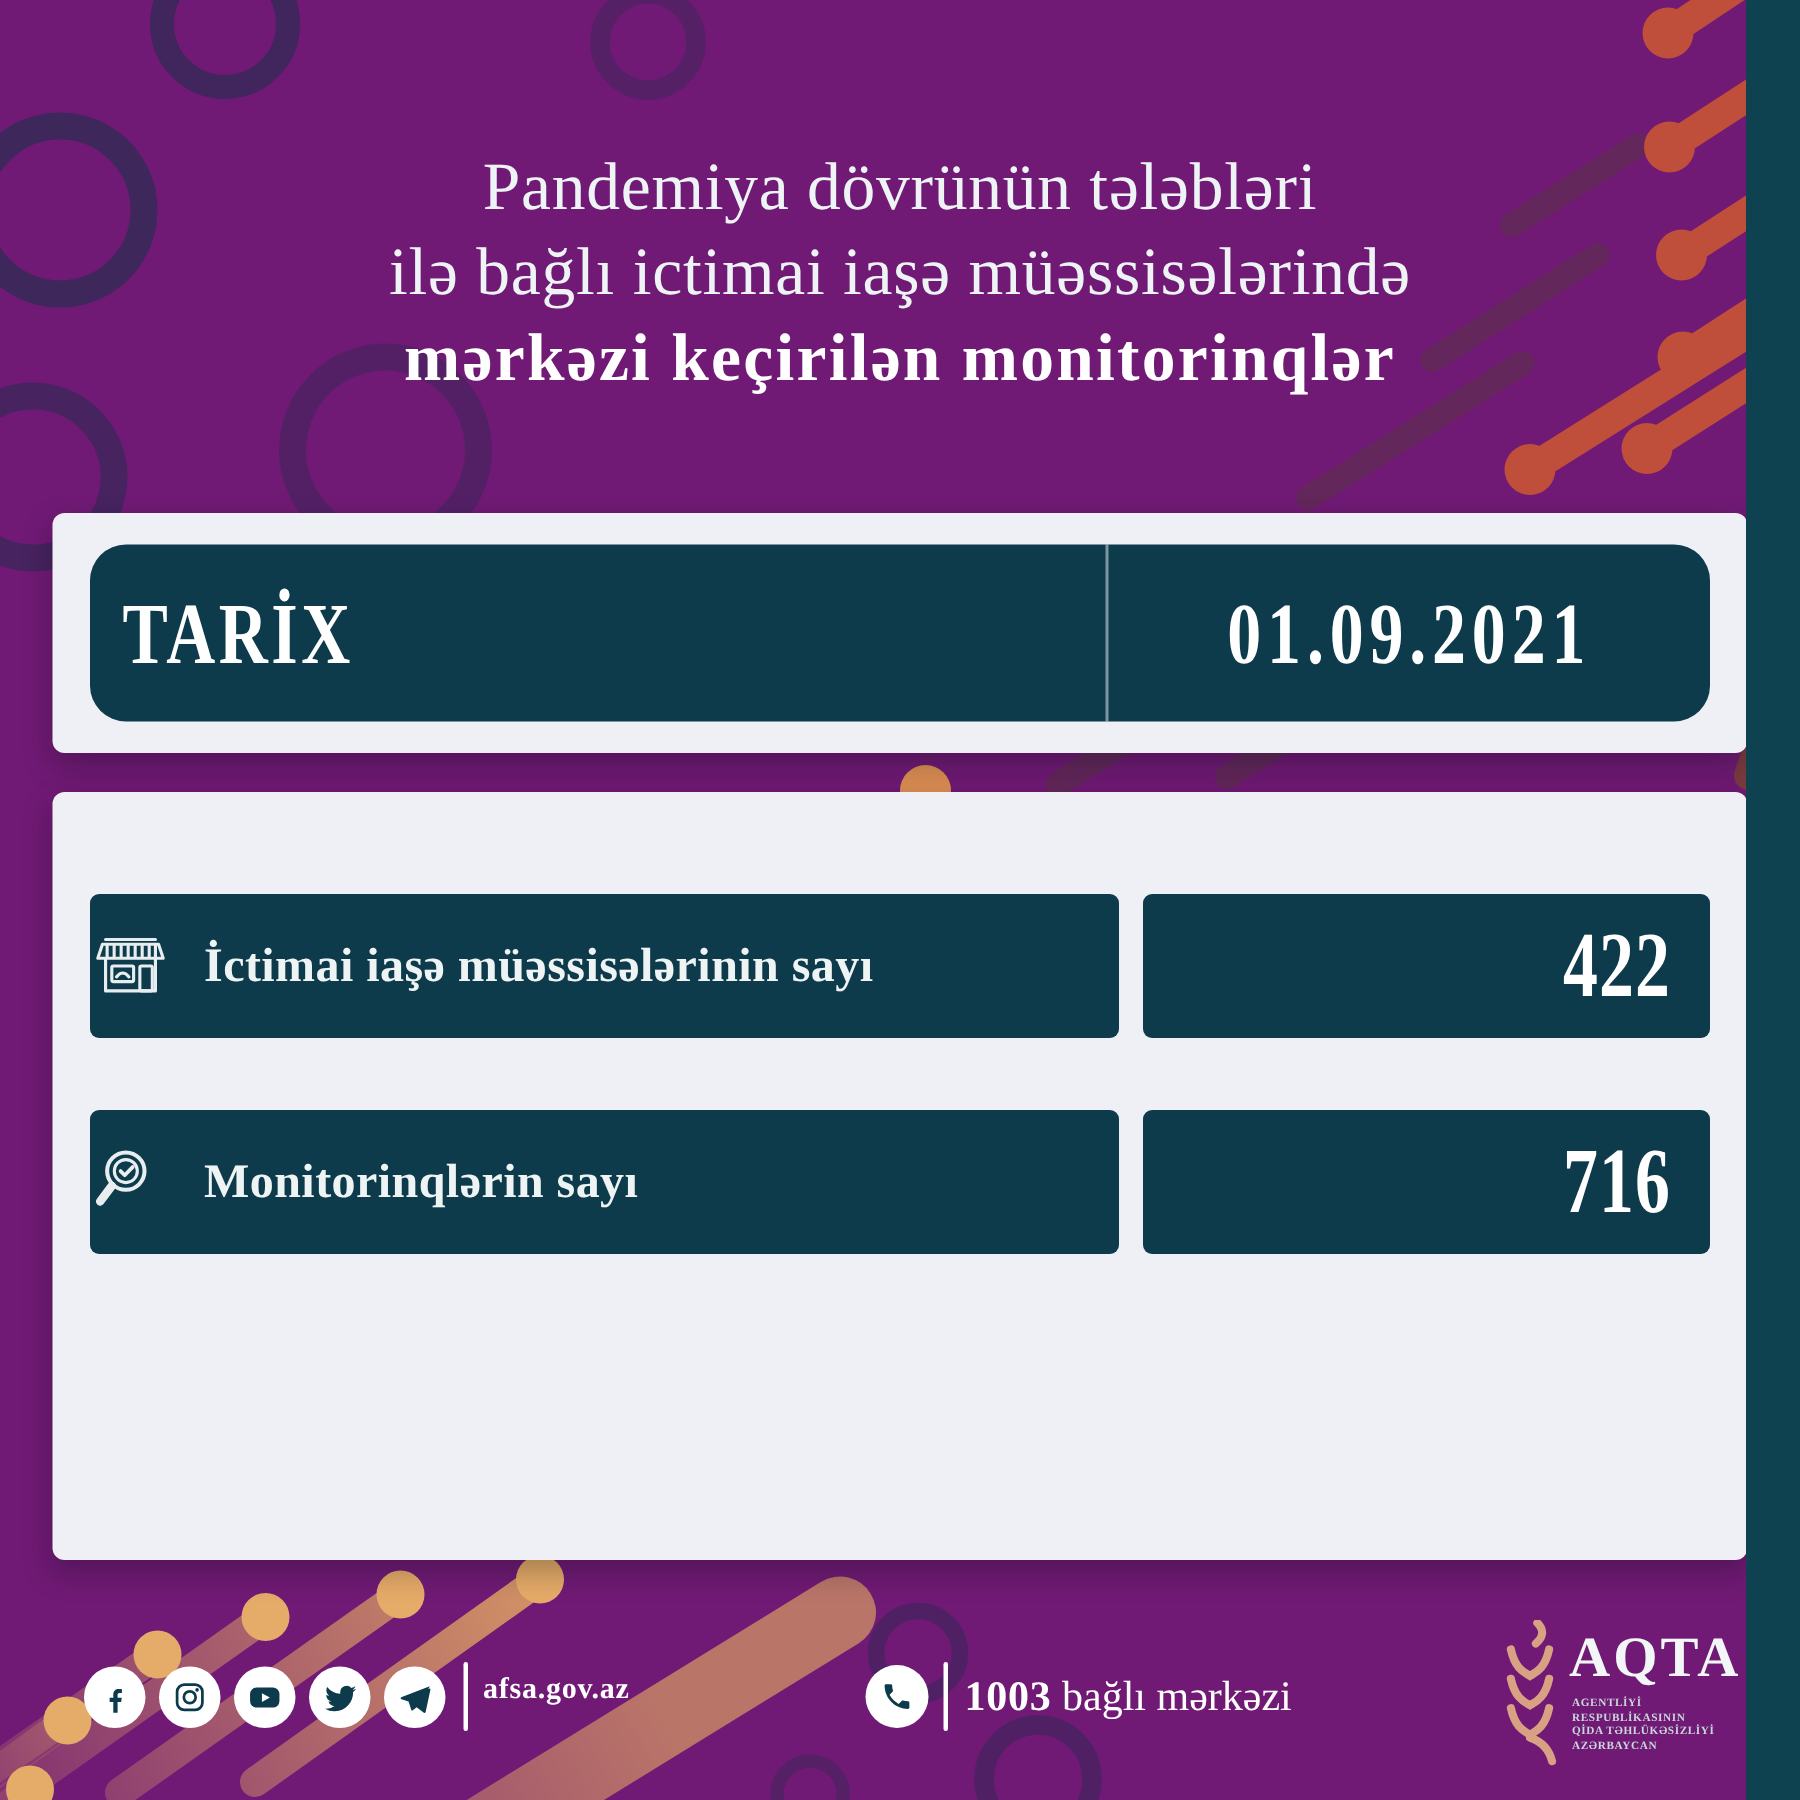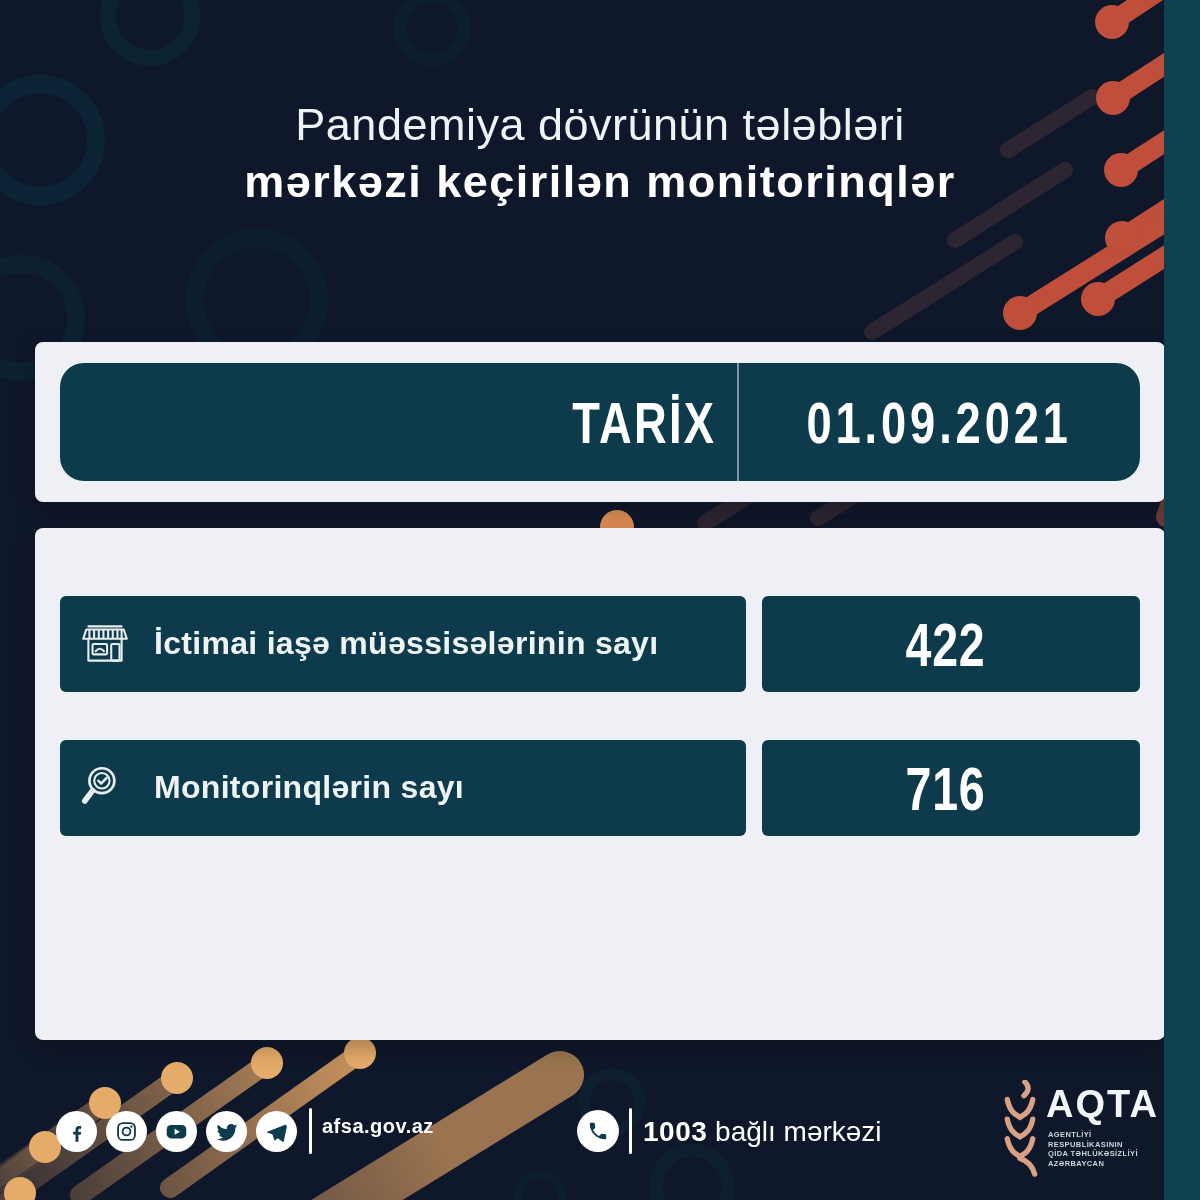--- a/index.html
+++ b/index.html
@@ -1,43 +1,43 @@
 <!DOCTYPE html>
 <html><head>
 <meta charset="utf-8">
 <style>
   html,body{margin:0;padding:0;background:#0e4251;}
   .stage{position:relative;width:1164px;height:1200px;overflow:hidden;
-         background:#0f172a;font-family:Liberation Sans, sans-serif;}
+         background:#701a75;font-family:Liberation Serif, serif;}
   svg.decor{position:absolute;left:0;top:0;z-index:0;}
   
   .title{position:absolute;top:96px;left:0;width:1200px;text-align:center;z-index:2;color:#eef4f5;}
   .t-line{font-size:45px;font-weight:400;line-height:57px;letter-spacing:.5px;}
   .t-bold{font-size:45px;font-weight:700;line-height:57px;letter-spacing:1.5px;color:#ffffff;}
   
   .wcard{position:absolute;left:35px;width:1130px;background:#eef0f6;border-radius:8px;
          box-shadow:0 8px 20px rgba(0,10,15,.28);z-index:2;}
   .tarix-card{top:342px;height:160px;}
   .tarix-inner{position:absolute;left:25px;right:25px;top:21px;bottom:21px;
                background:#0d3b4b;border-radius:24px;display:flex;align-items:stretch;}
-  .tarix-left{width:677px;display:flex;align-items:center;justify-content:flex-end;
+  .tarix-left{width:677px;display:flex;align-items:center;justify-content:flex-start;
               border-right:2px solid rgba(238,240,246,.5);}
   .tarix-right{flex:1;display:flex;align-items:center;justify-content:center;}
   .cond-c{display:inline-block;transform:scaleX(.78);transform-origin:50% 50%;
           font-weight:700;font-size:58px;letter-spacing:3px;color:#fff;white-space:nowrap;}
   
   .main-card{top:528px;height:512px;}
   .row{position:absolute;left:25px;right:25px;display:flex;}
   .row1{top:68px;height:96px;}
   .row2{top:212px;height:96px;border-radius:28px;}
   .row3{top:350px;height:108px;}
   .label-box{width:686px;background:#0d3b4b;border-radius:6px;display:flex;
-             align-items:center;padding-left:18px;gap:22px;box-sizing:border-box;}
+             align-items:center;gap:22px;box-sizing:border-box;}
   .value-box{margin-left:16px;flex:1;background:#0d3b4b;border-radius:6px;display:flex;
-             align-items:center;justify-content:center;padding-right:38px;box-sizing:border-box;}
+             align-items:center;justify-content:flex-end;padding-right:26px;box-sizing:border-box;}
   .label-text{font-size:32px;font-weight:700;color:#eef3f4;letter-spacing:.3px;
               white-space:nowrap;line-height:1.18;}
   .row3 .label-text{white-space:normal;max-width:552px;line-height:1.15;}
   .cond-r{display:inline-block;transform:scaleX(.75);transform-origin:100% 50%;
           font-weight:700;font-size:62px;letter-spacing:1px;color:#fff;white-space:nowrap;}
   .stat-icon{flex:0 0 auto;display:flex;align-items:center;justify-content:center;}
   
   .footer{position:absolute;left:0;top:1100px;width:1200px;height:64px;z-index:2;}
   .social{position:absolute;left:56px;top:11px;display:flex;gap:9px;}
   .soc{width:41px;height:41px;border-radius:50%;background:#ffffff;display:flex;
@@ -128,20 +128,21 @@
         <circle cx="45" cy="1147" r="16"></circle>
         <circle cx="20" cy="1193" r="16"></circle>
       </g>
     </g>
 
     <circle cx="617" cy="527" r="17" fill="#dd8e54"></circle>
   </svg>
 
   <div class="title">
     <div class="t-line">Pandemiya dövrünün tələbləri</div>
+    <div class="t-line">ilə bağlı ictimai iaşə müəssisələrində</div>
     <div class="t-bold">mərkəzi keçirilən monitorinqlər</div>
   </div>
 
   <div class="wcard tarix-card">
     <div class="tarix-inner">
       <div class="tarix-left">
         <span class="cond-c">TARİX</span>
       </div>
       <div class="tarix-right">
         <span class="cond-c" style="letter-spacing:5px">01.09.2021</span>

